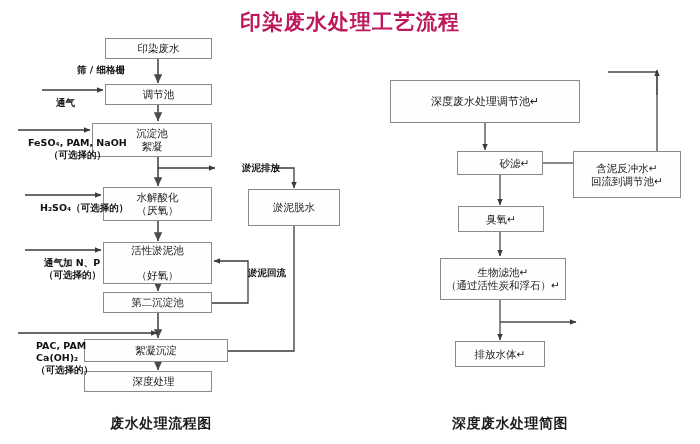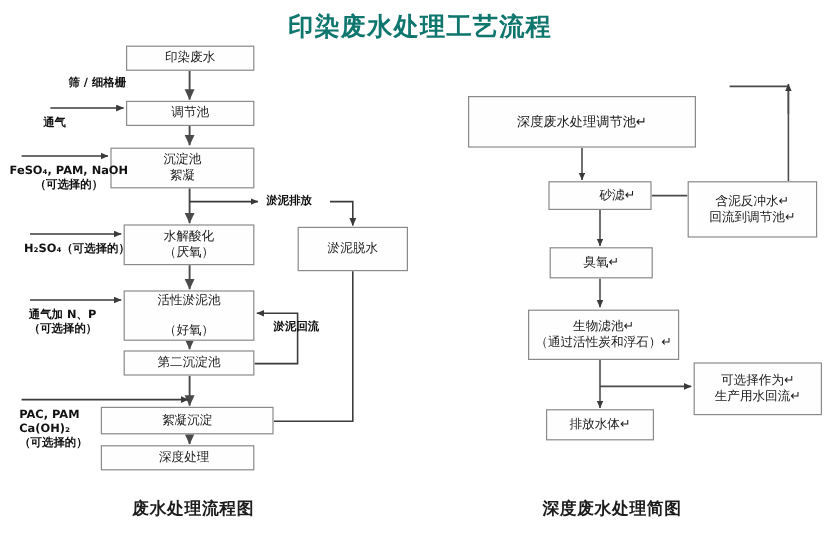--- a/index.html
+++ b/index.html
@@ -23,21 +23,21 @@
   }
   .title {
     position: absolute;
     left: 0;
     top: 8px;
     width: 700px;
     text-align: center;
     font-size: 21px;
     font-weight: bold;
     letter-spacing: 1px;
-    color: #0f766e;
+    color: #be185d;
   }
   .caption {
     position: absolute;
     font-size: 14px;
     font-weight: bold;
     color: #1c1c1c;
     text-align: center;
     letter-spacing: 0.5px;
   }
   .box {
@@ -56,20 +56,21 @@
     padding: 1px 2px;
   }
   .box .ln { display: block; white-space: nowrap; }
   .lbl {
     position: absolute;
     font-size: 9.5px;
     line-height: 12px;
     color: #111;
     white-space: nowrap;
     font-weight: bold;
+    margin-left: 20px;
   }
   .lbl .ln { display: block; }
   svg.arrows {
     position: absolute;
     left: 0; top: 0;
     width: 700px;
     height: 444px;
     pointer-events: none;
   }
 </style>
@@ -217,20 +218,16 @@
 
   <div class="box" style="left:455px; top:341px; width:90px; height:26px;">
     <span class="ln">排放水体↵</span>
   </div>
 
   <div class="box" style="left:573px; top:151px; width:108px; height:47px;">
     <span class="ln">含泥反冲水↵</span>
     <span class="ln">回流到调节池↵</span>
   </div>
 
-  <div class="box" style="left:578px; top:302px; width:107px; height:44px;">
-    <span class="ln">可选择作为↵</span>
-    <span class="ln">生产用水回流↵</span>
-  </div>
 
   <div class="caption" style="left:425px; top:415px; width:170px;">深度废水处理简图</div>
 
 </div>
 
 </body></html>

